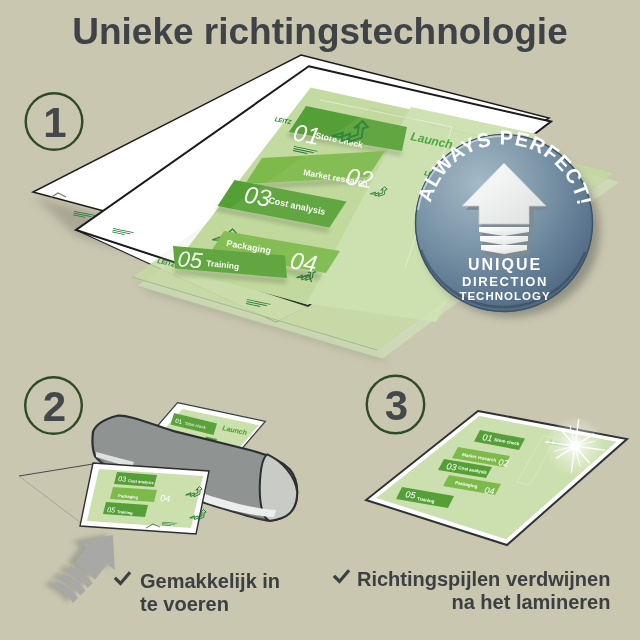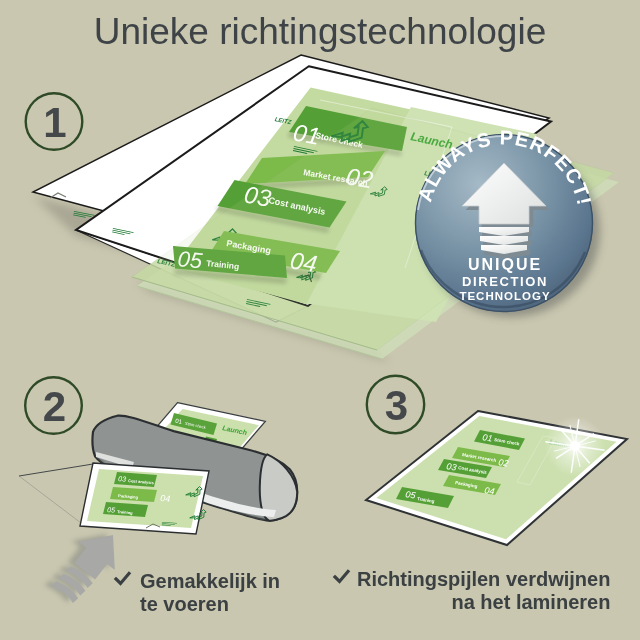--- a/index.html
+++ b/index.html
@@ -1,18 +1,18 @@
 <!DOCTYPE html>
 <html><head>
 <meta charset="utf-8">
 <style>
   html,body{margin:0;padding:0;}
   body{width:640px;height:640px;overflow:hidden;background:#c9c7af;font-family:"Liberation Sans",sans-serif;position:relative;}
   .abs{position:absolute;}
-  #title{left:0;top:11px;width:640px;text-align:center;font-size:37px;font-weight:normal;color:#3e4347;}
+  #title{left:0;top:11px;width:640px;text-align:center;font-size:37px;font-weight:bold;color:#3e4347;}
   .bottxt{font-size:20px;font-weight:bold;color:#3b4043;line-height:23px;}
 </style>
 </head>
 <body>
 <div id="title" class="abs">Unieke richtingstechnologie</div>
 
 <svg class="abs" style="left:0;top:0;" width="640" height="640" viewBox="0 0 640 640">
 <defs>
   <radialGradient id="bgrad" cx="36%" cy="28%" r="90%">
     <stop offset="0%" stop-color="#a5b9c6"></stop>

